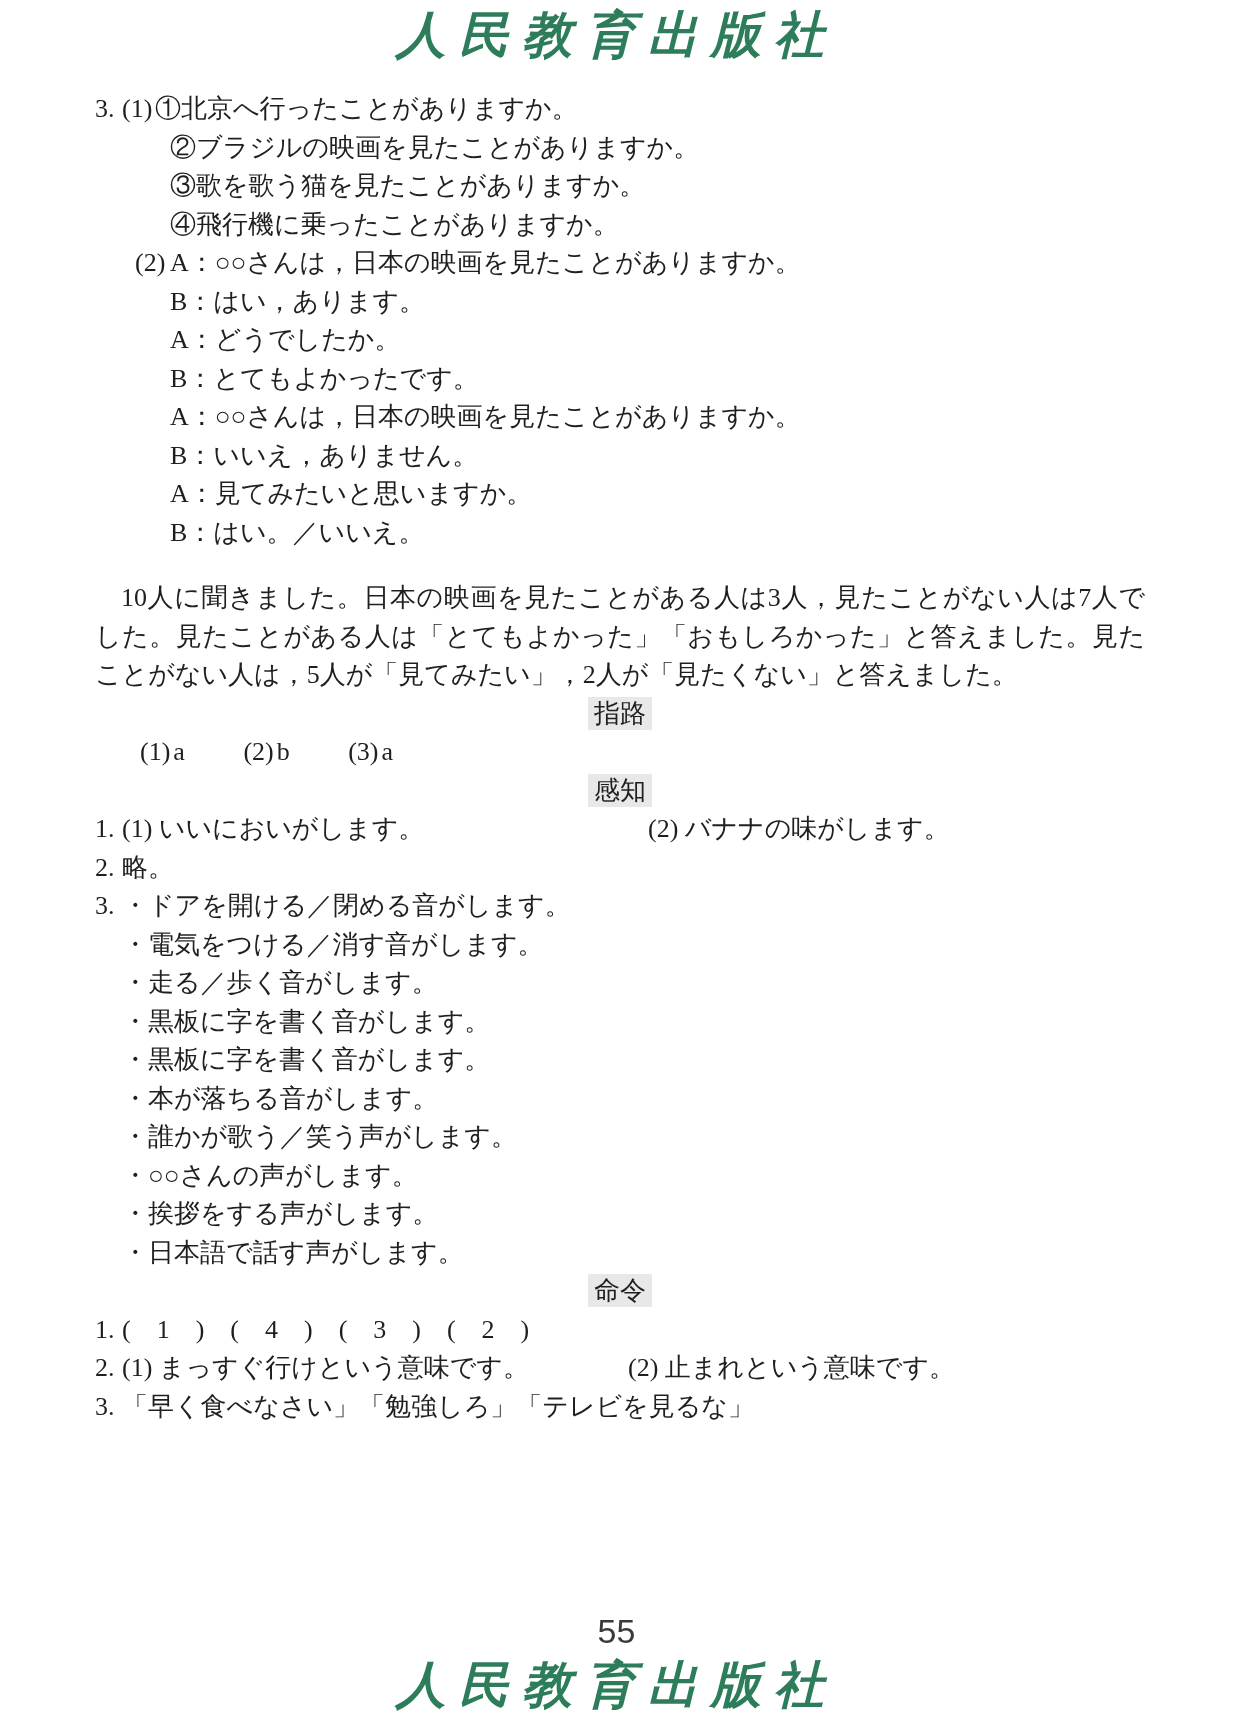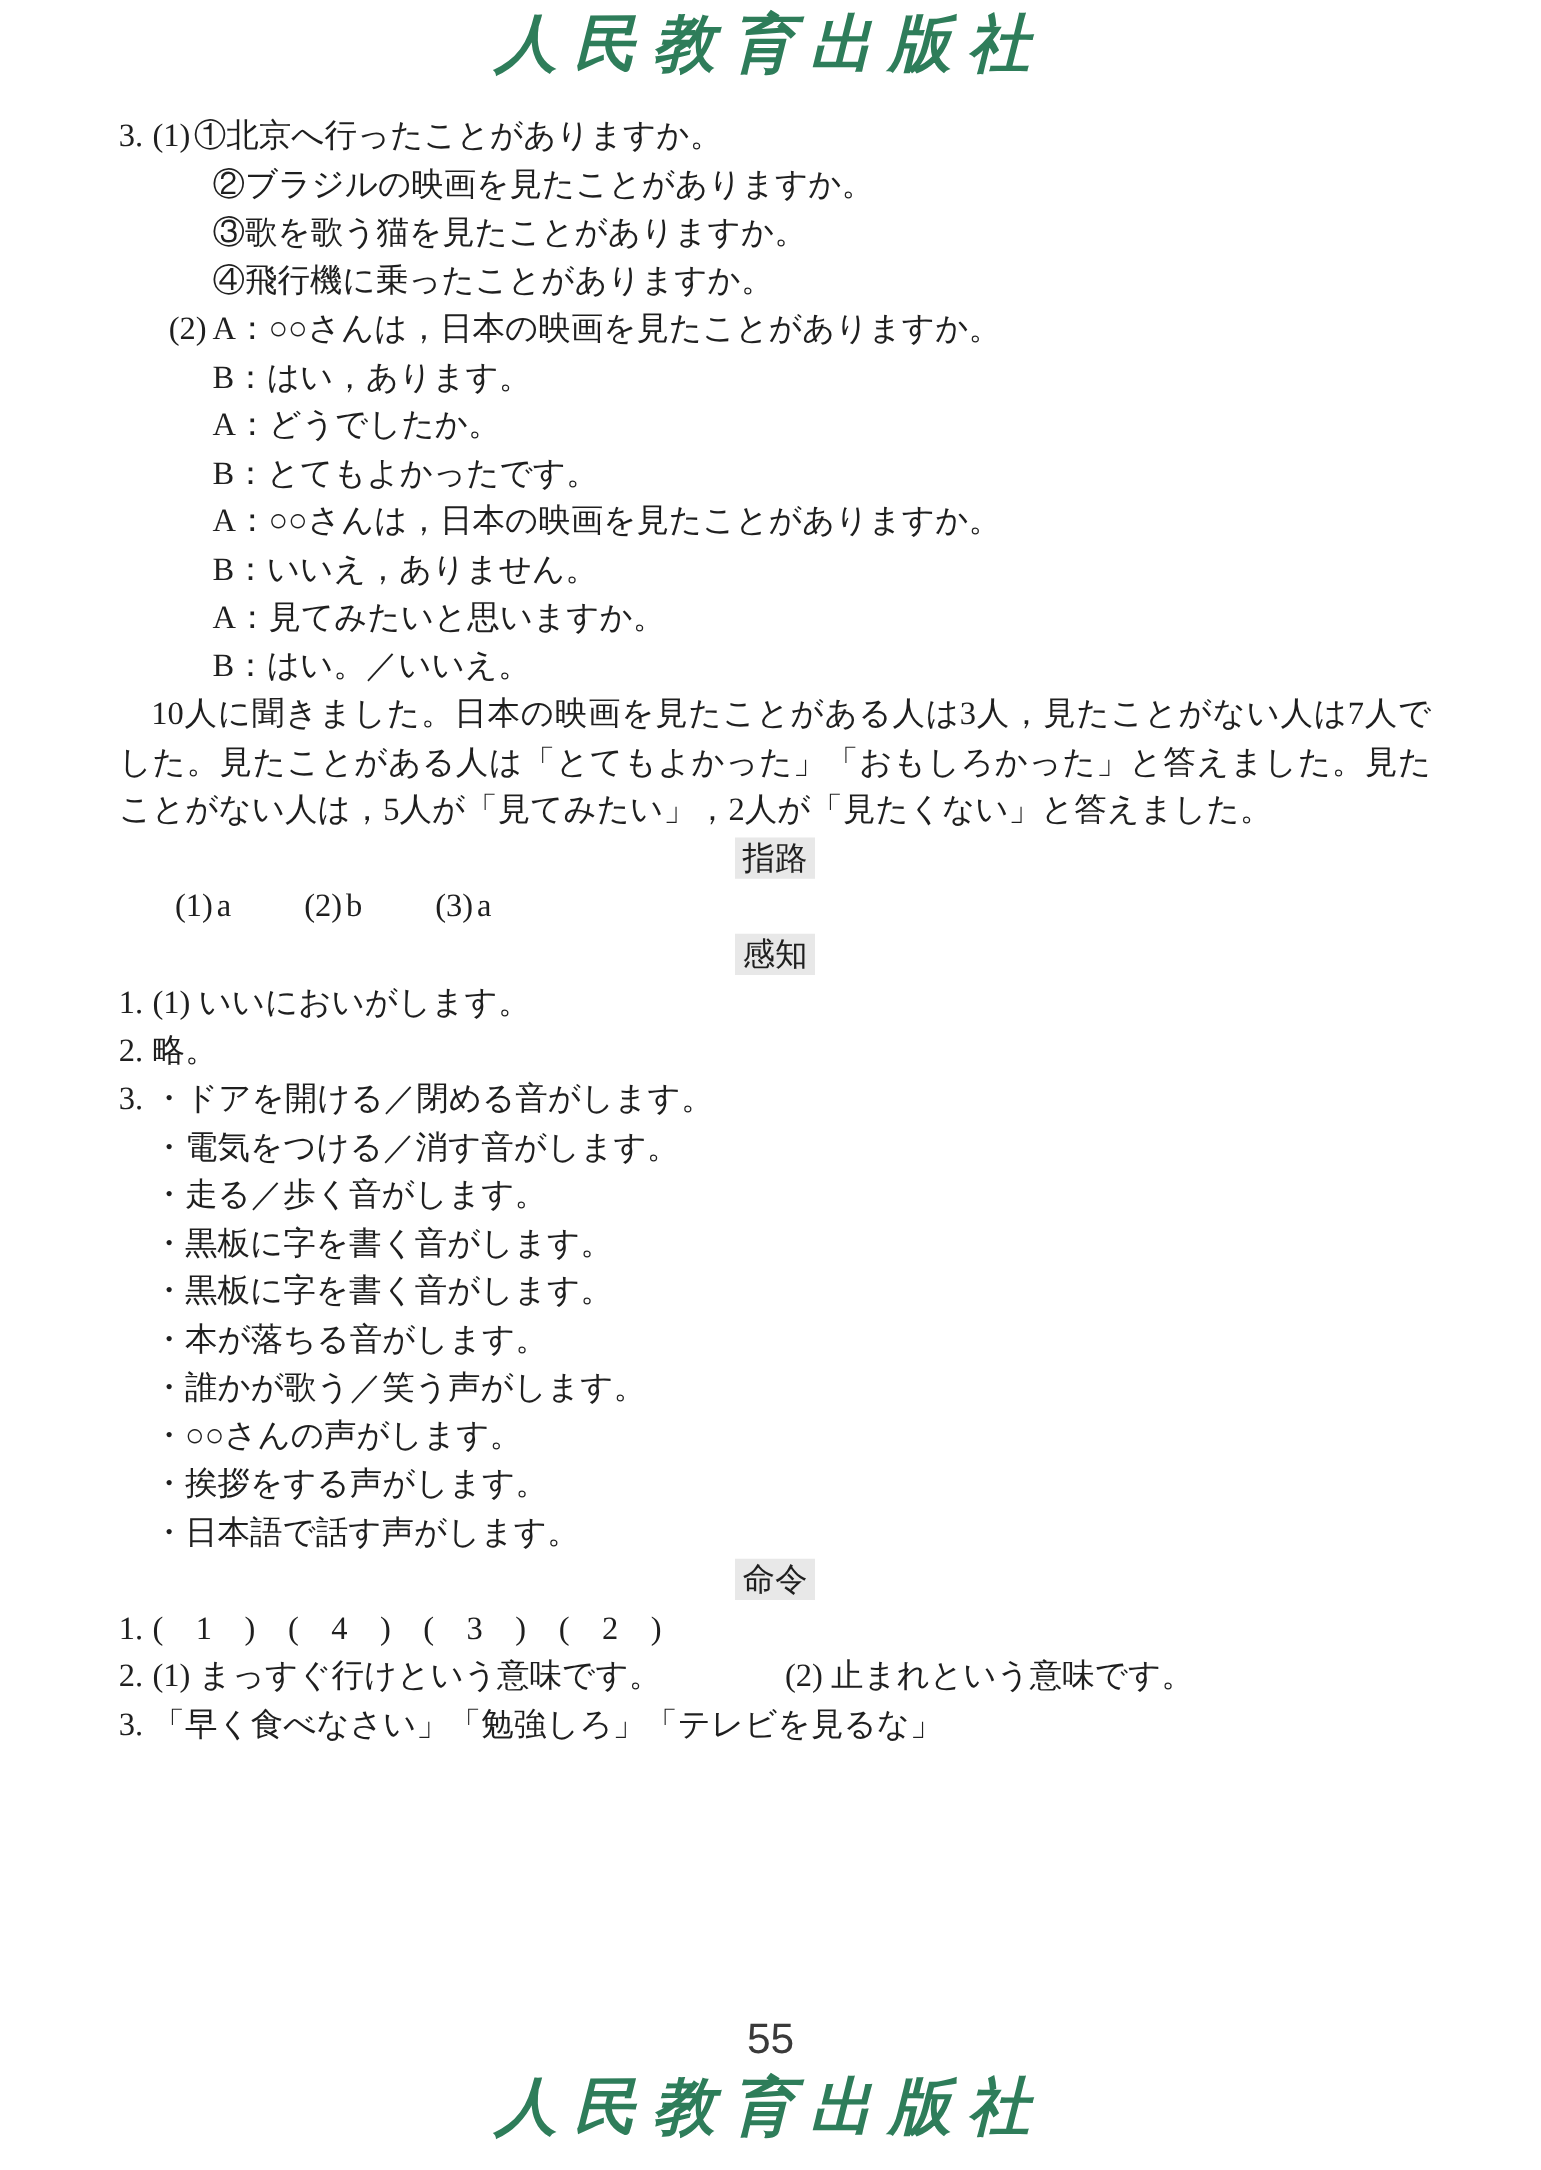--- a/index.html
+++ b/index.html
@@ -34,21 +34,21 @@
     line-height: 38.5px;
   }
   .row { position: relative; white-space: nowrap; }
   .n   { display: inline-block; width: 27px; }
   .pl  { display: inline-block; width: 33px; }
   .p2l { display: inline-block; width: 35px; }
   .ind-sub    { padding-left: 75px; }
   .ind-p2     { padding-left: 40px; }
   .ind-dlg    { padding-left: 75px; }
   .ind-bullet { padding-left: 27px; }
-  .para { white-space: normal; text-indent: 26px; text-align: justify; }
+  .para { white-space: normal; text-indent: 26px; text-align: justify; margin-top: 27px; }
 
   .heading-row { text-align: center; }
   .heading { background: #e8e8e8; padding: 2px 6px; }
 
   .ind-ans { padding-left: 45px; }
   .ans-group { margin-right: 52px; }
   .ans-group .val { margin-left: 3px; }
 
   .two-col .col2 { position: absolute; top: 0; }
   .col2-a { left: 553px; }
@@ -90,21 +90,21 @@
     <div class="row heading-row"><span class="heading">指路</span></div>
 
     <div class="row ind-ans">
       <span class="ans-group"><span>(1)</span><span class="val">a</span></span>
       <span class="ans-group"><span>(2)</span><span class="val">b</span></span>
       <span class="ans-group"><span>(3)</span><span class="val">a</span></span>
     </div>
 
     <div class="row heading-row"><span class="heading">感知</span></div>
 
-    <div class="row two-col"><span class="n">1.</span><span>(1) いいにおいがします。</span></div>
+    <div class="row two-col"><span class="n">1.</span><span>(1) いいにおいがします。</span><span class="col2 col2-a">(2) バナナの味がします。</span></div>
 
     <div class="row"><span class="n">2.</span><span>略。</span></div>
 
     <div class="row"><span class="n">3.</span><span>・</span><span>ドアを開ける／閉める音がします。</span></div>
     <div class="row ind-bullet"><span>・</span><span>電気をつける／消す音がします。</span></div>
     <div class="row ind-bullet"><span>・</span><span>走る／歩く音がします。</span></div>
     <div class="row ind-bullet"><span>・</span><span>黒板に字を書く音がします。</span></div>
     <div class="row ind-bullet"><span>・</span><span>黒板に字を書く音がします。</span></div>
     <div class="row ind-bullet"><span>・</span><span>本が落ちる音がします。</span></div>
     <div class="row ind-bullet"><span>・</span><span>誰かが歌う／笑う声がします。</span></div>

